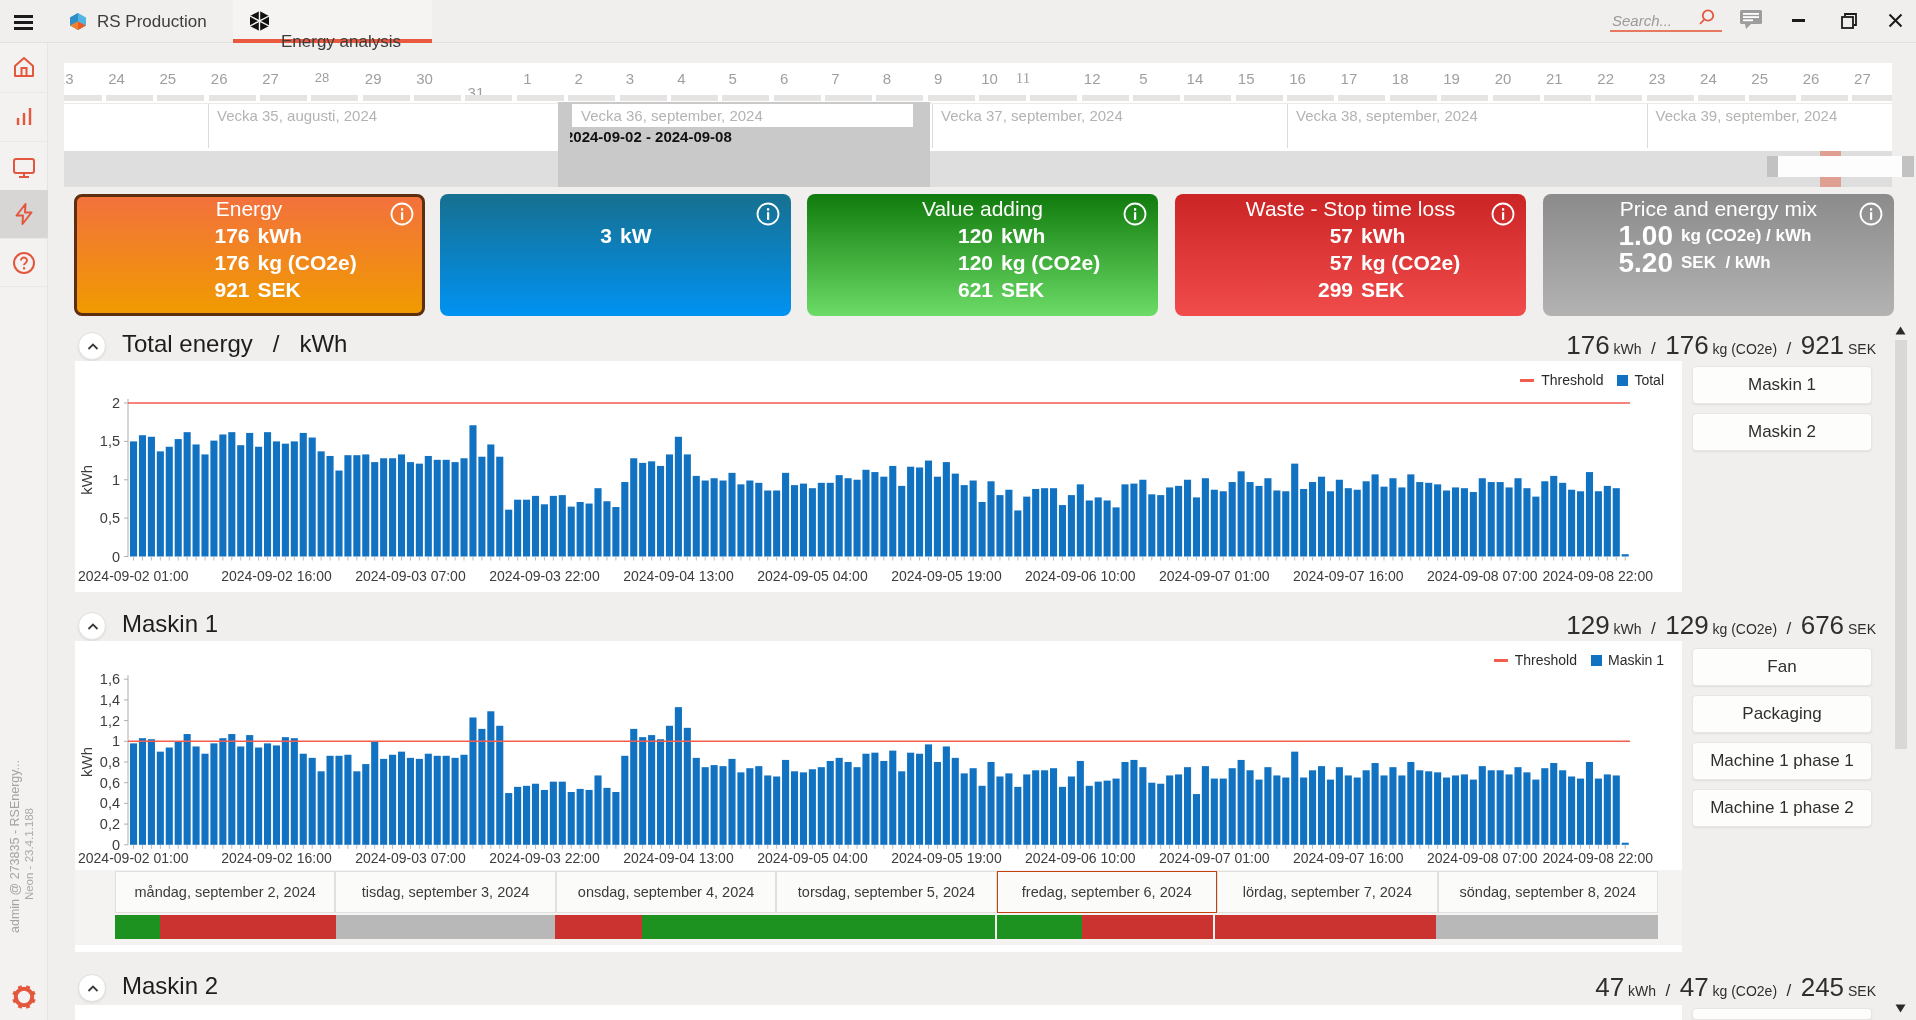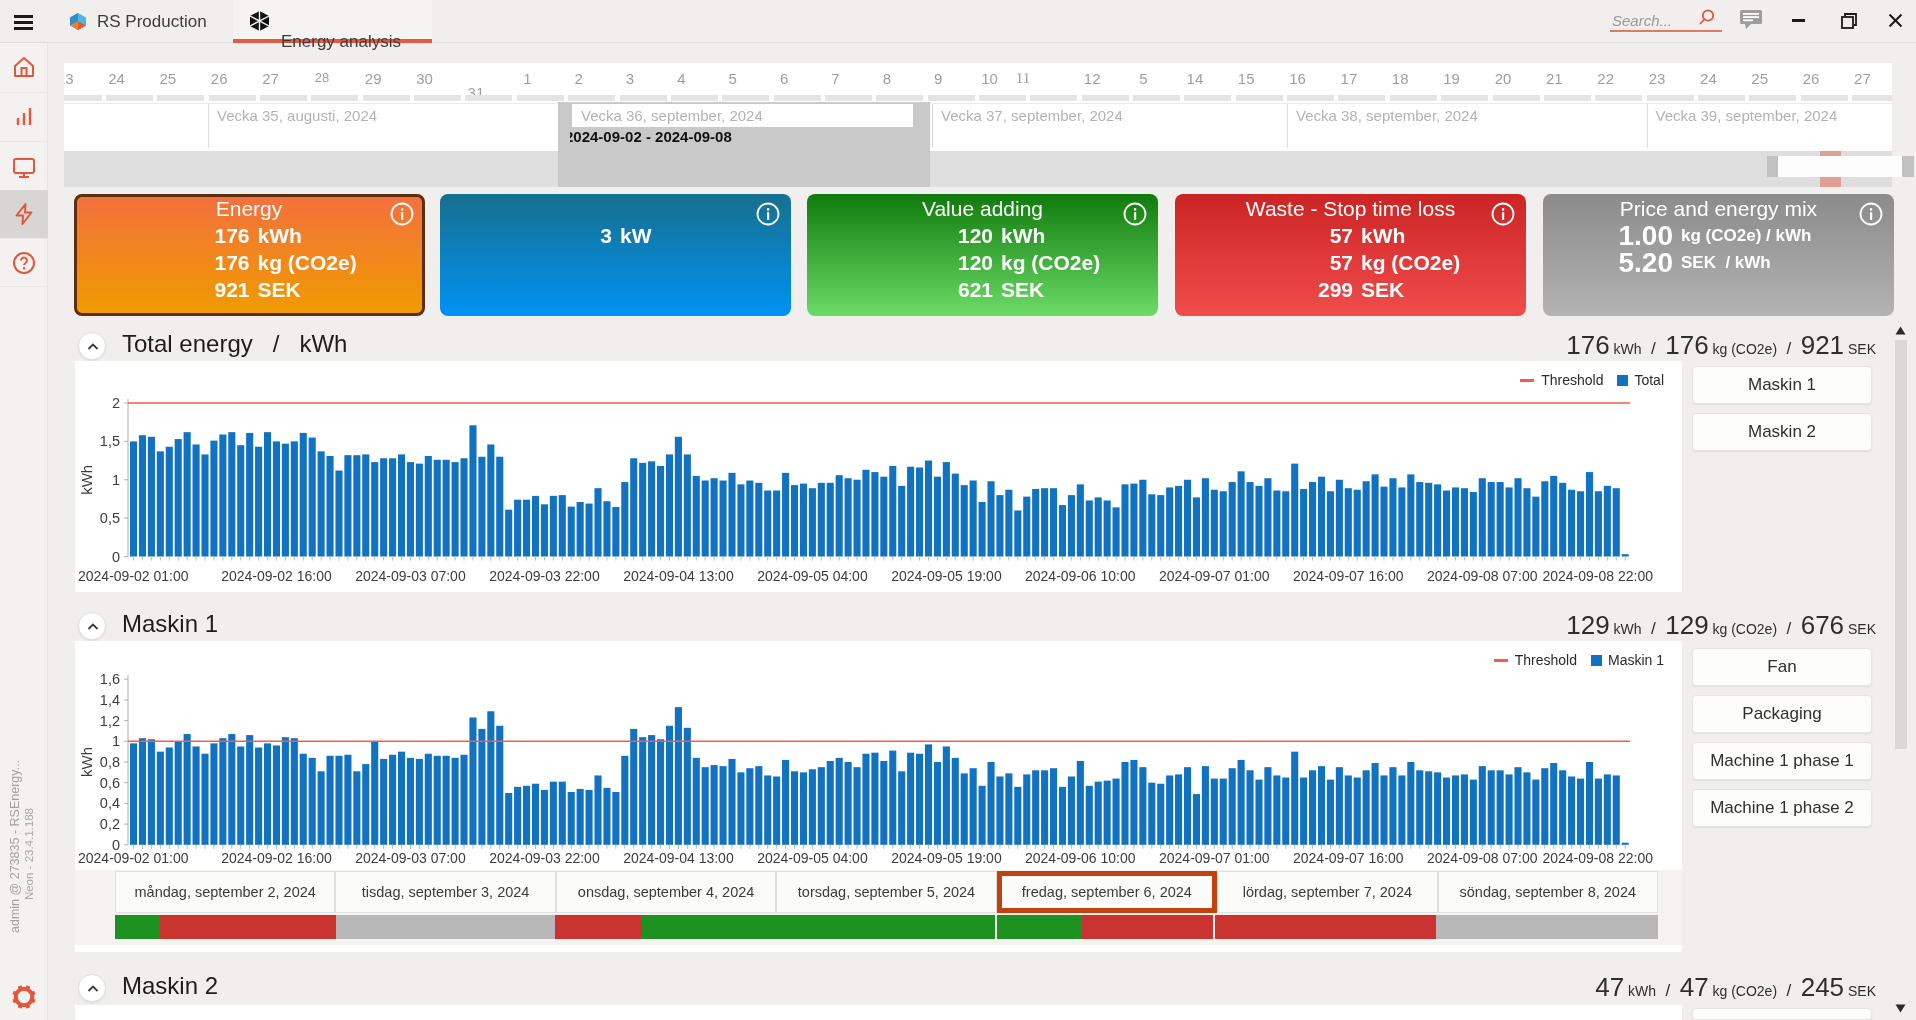--- a/index.html
+++ b/index.html
@@ -991,21 +991,21 @@
     <text x="1273.3" y="222.0" text-anchor="middle" font-size="14" fill="#3c3c3c">2024-09-07 16:00</text>
     <text x="1407.3" y="222.0" text-anchor="middle" font-size="14" fill="#3c3c3c">2024-09-08 07:00</text>
     <text x="1578.0" y="222.0" text-anchor="end" font-size="14" fill="#3c3c3c">2024-09-08 22:00</text>
     <line x1="53.0" y1="100.3" x2="1555.0" y2="100.3" stroke="#f25d50" stroke-width="1.4"></line>
   </svg>
 <div style="position:absolute;left:75px;top:870px;width:1607px;height:75px;background:#f4f3f2;"></div>
 <div style="position:absolute;left:115.0px;top:871px;width:220.4px;height:42px;background:#fbfbfa;border:1px solid #e2e0de;display:flex;align-items:center;justify-content:center;font-size:14.5px;color:#3b3b3b;">måndag, september 2, 2024</div>
 <div style="position:absolute;left:335.4px;top:871px;width:220.4px;height:42px;background:#fbfbfa;border:1px solid #e2e0de;display:flex;align-items:center;justify-content:center;font-size:14.5px;color:#3b3b3b;">tisdag, september 3, 2024</div>
 <div style="position:absolute;left:555.9px;top:871px;width:220.4px;height:42px;background:#fbfbfa;border:1px solid #e2e0de;display:flex;align-items:center;justify-content:center;font-size:14.5px;color:#3b3b3b;">onsdag, september 4, 2024</div>
 <div style="position:absolute;left:776.3px;top:871px;width:220.4px;height:42px;background:#fbfbfa;border:1px solid #e2e0de;display:flex;align-items:center;justify-content:center;font-size:14.5px;color:#3b3b3b;">torsdag, september 5, 2024</div>
-<div style="position:absolute;left:996.7px;top:871px;width:220.4px;height:42px;background:#fbfbfa;border:5px solid #c2410c;display:flex;align-items:center;justify-content:center;font-size:14.5px;color:#3b3b3b;">fredag, september 6, 2024</div>
+<div style="position:absolute;left:996.7px;top:871px;width:220.4px;height:42px;background:#fbfbfa;border:1px solid #c2410c;display:flex;align-items:center;justify-content:center;font-size:14.5px;color:#3b3b3b;">fredag, september 6, 2024</div>
 <div style="position:absolute;left:1217.2px;top:871px;width:220.4px;height:42px;background:#fbfbfa;border:1px solid #e2e0de;display:flex;align-items:center;justify-content:center;font-size:14.5px;color:#3b3b3b;">lördag, september 7, 2024</div>
 <div style="position:absolute;left:1437.6px;top:871px;width:220.4px;height:42px;background:#fbfbfa;border:1px solid #e2e0de;display:flex;align-items:center;justify-content:center;font-size:14.5px;color:#3b3b3b;">söndag, september 8, 2024</div>
 <div style="position:absolute;left:115px;top:915px;width:45px;height:24px;background:#1d9221;"></div>
 <div style="position:absolute;left:160px;top:915px;width:176px;height:24px;background:#cb3331;"></div>
 <div style="position:absolute;left:336px;top:915px;width:219px;height:24px;background:#b8b8b8;"></div>
 <div style="position:absolute;left:555px;top:915px;width:87px;height:24px;background:#cb3331;"></div>
 <div style="position:absolute;left:642px;top:915px;width:353px;height:24px;background:#1d9221;"></div>
 <div style="position:absolute;left:997px;top:915px;width:85px;height:24px;background:#1d9221;"></div>
 <div style="position:absolute;left:1082px;top:915px;width:131px;height:24px;background:#cb3331;"></div>
 <div style="position:absolute;left:1215px;top:915px;width:221px;height:24px;background:#cb3331;"></div>

